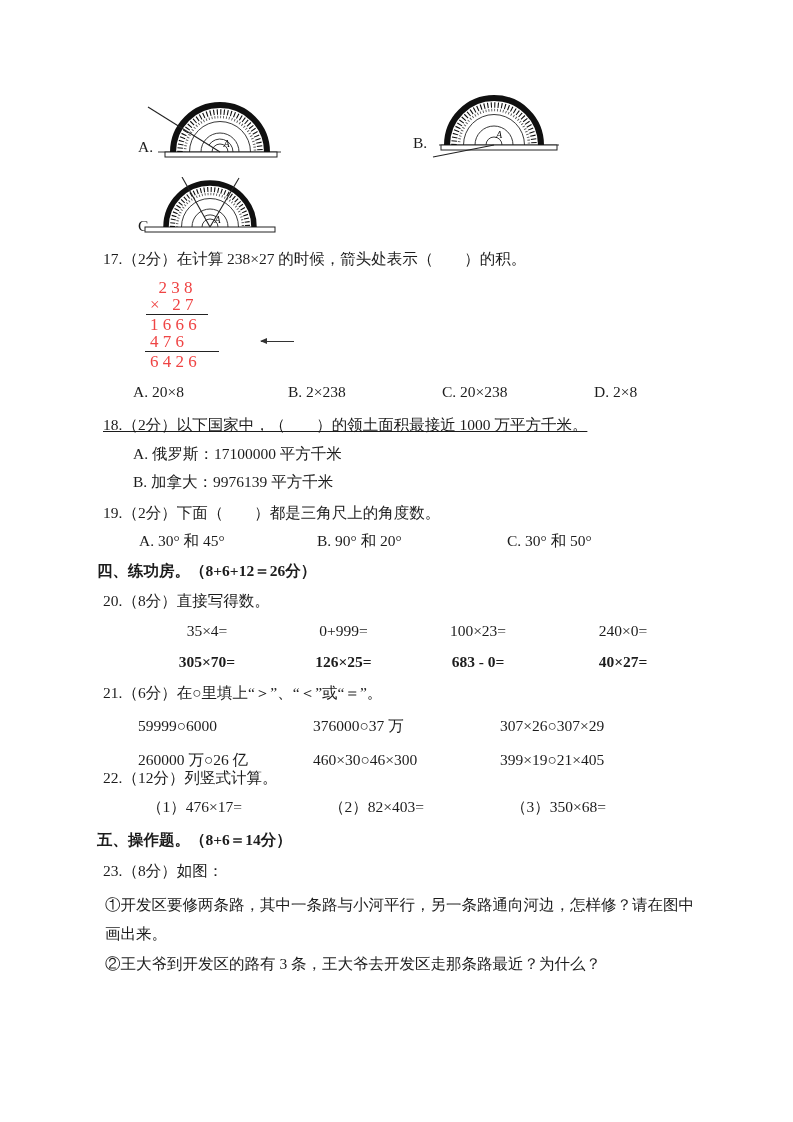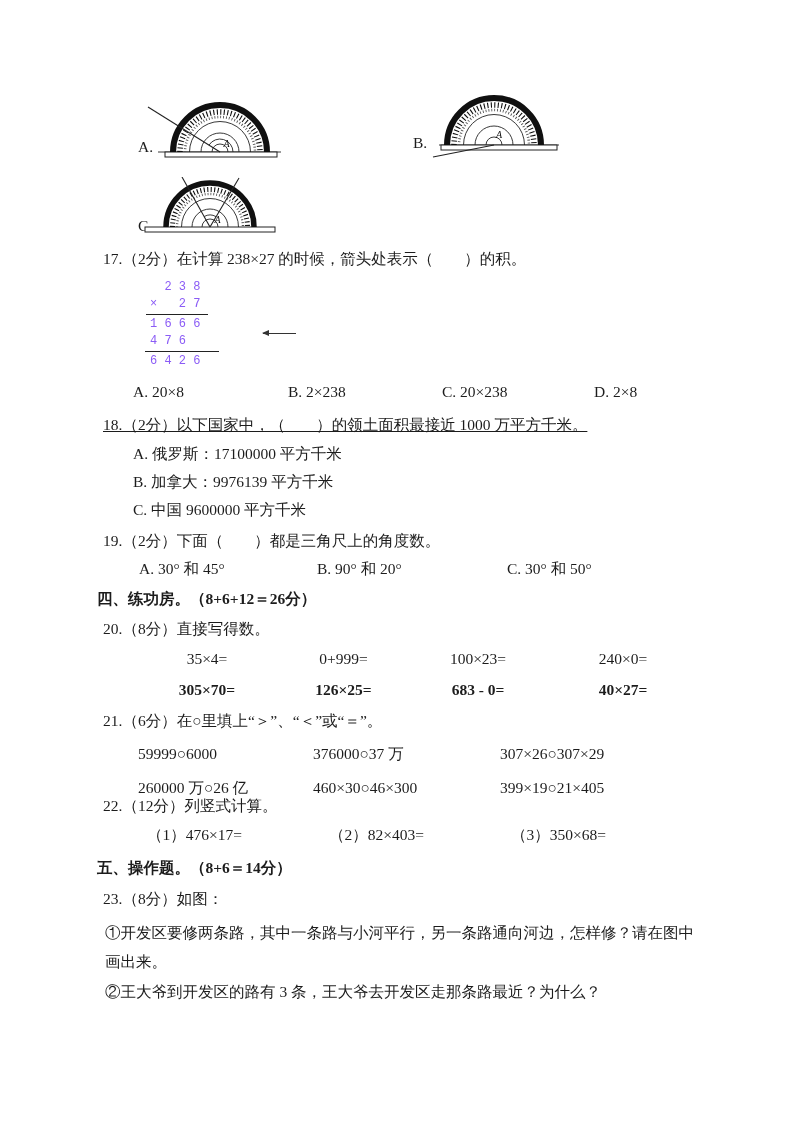--- a/index.html
+++ b/index.html
@@ -34,24 +34,24 @@
   .q19opts{grid-template-columns:178px 190px 1fr;padding-left:43px;margin-top:12px;}
   .q20row{grid-template-columns:138px 135px 134px 1fr;padding-left:42px;margin-top:14px;text-align:center;}
   .q20r2{margin-top:15px;font-weight:bold;}
   .q21row{grid-template-columns:175px 187px 1fr;padding-left:42px;margin-top:17px;}
   .q22row{grid-template-columns:182px 182px 1fr;padding-left:51px;margin-top:13px;}
   .sub{margin:11px 0 0 9px;line-height:29px;}
   .sub2{margin-top:1px;}
   
   .vert{margin:12px 0 0 54px;}
   .vrow{
-    font-family:Liberation Mono, monospace;
-    font-size:12px;line-height:17px;white-space:pre;color:#8b5cf6;
+    font-family:Liberation Serif, serif;
+    font-size:17px;line-height:17px;white-space:pre;color:#ef4444;
   }
-  .arrowline{display:flex;align-items:flex-start;gap:47px;}
+  .arrowline{display:flex;align-items:center;gap:47px;}
   .hl{border-top:1.3px solid #222;height:0;margin-top:1px;margin-bottom:1px;}
   .hl1{width:62px;margin-left:-4px;}
   .hl2{width:74px;margin-left:-5px;}
   .arrow{display:inline-block;position:relative;width:33px;height:0;border-top:1.4px solid #333;margin-left:30px;}
   .arrow::before{
     content:"";position:absolute;left:-1px;top:-4.4px;
     border-right:7px solid #333;border-top:3.6px solid transparent;border-bottom:3.6px solid transparent;
   }
   svg text{font-family:"Liberation Serif","DejaVu Serif",serif;}
 </style>
@@ -122,21 +122,20 @@
   <div class="optrow q17opts">
     <span>A. 20×8</span>
     <span>B. 2×238</span>
     <span>C. 20×238</span>
     <span>D. 2×8</span>
   </div>
 
   <p class="stem" style="margin-top:16px;text-decoration:underline;">18.（2分）以下国家中，（　　）的领土面积最接近 1000 万平方千米。</p>
   <p class="opt18" style="margin-top:13px;">A. 俄罗斯：17100000 平方千米</p>
   <p class="opt18">B. 加拿大：9976139 平方千米</p>
-  <p class="opt18">C. 中国 9600000 平方千米</p>
 
   <p class="stem">19.（2分）下面（　　）都是三角尺上的角度数。</p>
   <div class="optrow q19opts">
     <span>A. 30° 和 45°</span>
     <span>B. 90° 和 20°</span>
     <span>C. 30° 和 50°</span>
   </div>
 
   <p class="sect" style="margin-top:13px;">四、练功房。（8+6+12＝26分）</p>
 

